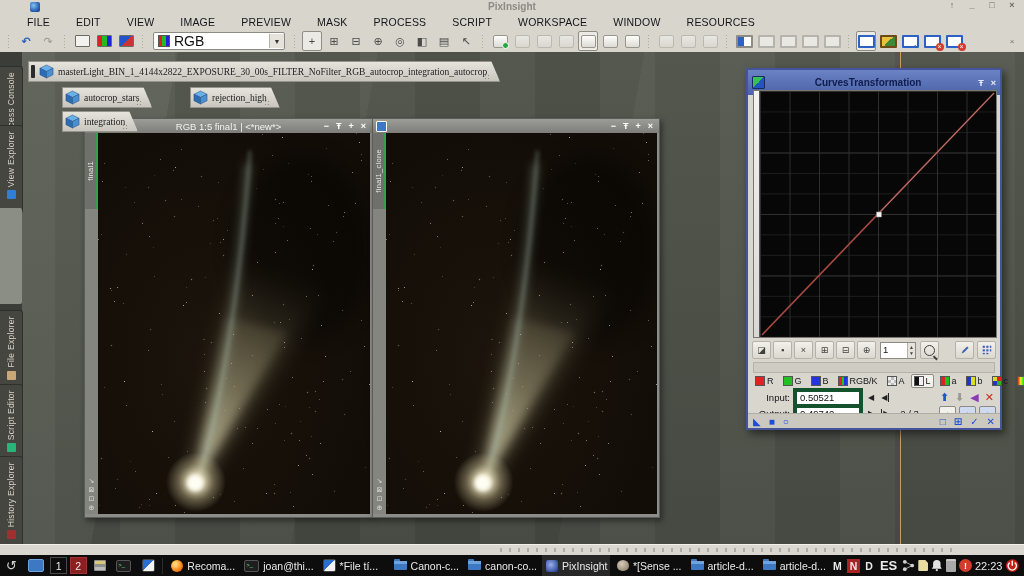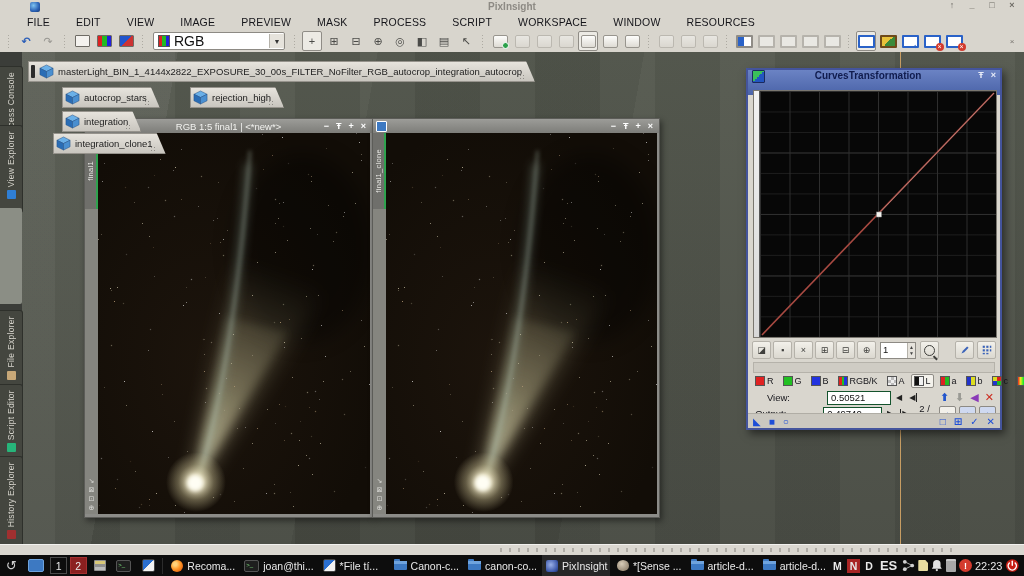--- a/index.html
+++ b/index.html
@@ -56,21 +56,21 @@
   .dock{position:absolute;left:0;top:0;width:22px;height:493px;background:#3b3d39;z-index:4;}
   .dock-tab{position:absolute;left:0;width:22px;display:flex;flex-direction:column;align-items:center;
             gap:3px;background:#44463f;border:1px solid #2e302b;border-left:none;border-radius:0 3px 3px 0;padding:5px 0;}
   .vtext{writing-mode:vertical-rl;transform:rotate(180deg);font-size:8.5px;color:#d6d4cc;letter-spacing:.3px;}
   .dock-ico{width:9px;height:9px;border-radius:1px;}
   .dock-gap{position:absolute;left:0;top:128px;width:22px;height:96px;background:#8b8e85;border-radius:0 2px 2px 0;}
   
   .itab{position:absolute;height:19px;display:flex;align-items:center;gap:4px;padding:0 12px 0 2px;
         background:linear-gradient(#e6e3dc,#c9c6bf);border:1px solid #96938c;
         clip-path:polygon(0 0,calc(100% - 9px) 0,100% 100%,0 100%);
-        font-size:9.5px;color:#1c1c1c;z-index:5;white-space:nowrap;}
+        font-size:9.5px;color:#1c1c1c;z-index:5;white-space:nowrap;font-family:Liberation Serif, serif;}
   .itab .grip2{position:absolute;right:9px;bottom:2px;width:6px;height:5px;
         background:radial-gradient(#8f8c86 0.7px,transparent 1px);background-size:3px 3px;}
   .cube{width:15px;height:15px;flex:0 0 auto;}
   .xisf{width:4px;height:13px;background:#2b2b2b;flex:0 0 auto;border-radius:1px;}
   
   .imgwin{position:absolute;width:287px;height:398px;background:#8c8c88;border:1px solid #5c5c58;
           box-shadow:2px 3px 6px rgba(0,0,0,.45);z-index:3;}
   .iwtitle{position:relative;height:14px;background:linear-gradient(#9c9c98,#7d7d79);
            display:flex;align-items:center;}
   .iwicon{width:9px;height:9px;margin-left:3px;border:1.5px solid #fff;background:#3d79c2;border-radius:1px;}
@@ -83,21 +83,21 @@
            border-right:2px solid #2ea24e;display:flex;align-items:center;justify-content:center;}
   .sidetab .vtext{font-size:7.5px;color:#e8e8e4;}
   .cornerstack{position:absolute;left:0;bottom:2px;width:13px;display:flex;flex-direction:column;
            align-items:center;gap:1px;font-size:7px;color:#dcdcd8;line-height:8px;}
   .canvas{position:relative;flex:1;background:radial-gradient(ellipse at 40% 60%,#1c140c,#120d07 75%);overflow:hidden;}
   .canvas svg{position:absolute;inset:0;width:100%;height:100%;}
   .starfield{position:absolute;left:0;top:0;width:1px;height:1px;border-radius:50%;}
   
   .dlg{position:absolute;left:746px;top:16px;width:256px;height:362px;background:#d9d6ce;
        border:2px solid #44549c;box-shadow:3px 4px 8px rgba(0,0,0,.5);z-index:8;box-sizing:border-box;}
-  .dlgtitle{height:25px;background:linear-gradient(#6b83c4,#4a63a8);display:flex;padding:0 4px;}
+  .dlgtitle{height:25px;background:linear-gradient(#6b83c4,#4a63a8);display:flex;align-items:center;padding:0 4px;}
   .dlgicon{width:11px;height:11px;background:linear-gradient(135deg,#3ac05a 50%,#2255c0 50%);
            border:1px solid #1a2a5e;border-radius:1px;}
   .dlgtext{flex:1;text-align:center;font-size:10px;font-weight:bold;color:#101c4e;}
   .dlgbtn{color:#e8ecf8;font-size:9px;font-weight:bold;margin-left:7px;}
   .curvewrap{position:absolute;left:5px;top:20px;width:242px;height:246px;background:#050505;
        border:1px solid #7a7770;display:flex;}
   .vslider{width:5px;background:linear-gradient(#f2f2f2,#d8d8d8);border-right:1px solid #555;}
   .curvepanel{position:relative;flex:1;
        background:
          linear-gradient(#2e2e2e 1px,transparent 1px) 0 0/100% 25%,
@@ -126,22 +126,22 @@
   .sw.rgbk{background:linear-gradient(90deg,#e02222 33%,#22c022 33% 66%,#2233e0 66%);}
   .sw.alpha{background:repeating-conic-gradient(#bbb 0 25%,#eee 0 50%) 0 0/6px 6px;}
   .sw.l{background:linear-gradient(90deg,#111 50%,#f2f2f2 50%);}
   .sw.a2{background:linear-gradient(90deg,#d22 50%,#2b2 50%);}
   .sw.b2{background:linear-gradient(90deg,#23c 50%,#dd2 50%);}
   .sw.c2{background:conic-gradient(#d22 0 25%,#2b2 0 50%,#23c 0 75%,#dd2 0);}
   .sw.h{background:linear-gradient(90deg,#e22,#ee2,#2e2,#22e);}
   .iorow{position:absolute;left:4px;right:4px;height:15px;display:flex;align-items:center;gap:3px;
        font-size:9.5px;color:#15151a;}
   .iorow .lab{width:38px;text-align:right;}
-  .field{width:56px;height:12px;background:#fff;border:1px solid #14532d;font-size:9.5px;
-       padding:0 3px;color:#111;display:flex;align-items:center;margin-left:34px;}
+  .field{width:56px;height:12px;background:#fff;border:4px solid #14532d;font-size:9.5px;
+       padding:0 3px;color:#111;display:flex;align-items:center;}
   .stepbtn{font-size:8px;color:#222;margin:0 2px;}
   .endbar{border-right:1.5px solid #222;padding-right:1px;}
   .startbar{border-left:1.5px solid #222;padding-left:1px;}
   .iorow .pts{margin-left:6px;font-size:9.5px;}
   .rIcons{margin-left:auto;display:flex;gap:6px;align-items:center;font-size:11px;font-weight:bold;}
   .histbtn{width:15px;height:13px;border:1px solid #8d8a84;border-radius:2px;background:#f2f0ea;
        display:flex;align-items:flex-end;justify-content:center;font-size:8px;color:#2a52b0;line-height:10px;}
   .histbtn.bl{background:#cfd9f0;}
   .dlgbottom{position:absolute;left:0;right:0;bottom:0;height:14px;background:#cbc8c0;
        border-top:1px solid #b0ada5;display:flex;align-items:center;padding:0 5px;gap:8px;
@@ -372,29 +372,20 @@
     </div>
     <div class="itab" style="left:62px;top:59px;">
       <svg class="cube" viewBox="0 0 16 16">
         <polygon points="8,1 15,4.5 8,8 1,4.5" fill="#6ab0e8" stroke="#1d4a80" stroke-width=".5"></polygon>
         <polygon points="1,4.5 8,8 8,15 1,11.5" fill="#2a6db5" stroke="#1d4a80" stroke-width=".5"></polygon>
         <polygon points="15,4.5 8,8 8,15 15,11.5" fill="#4a8fd0" stroke="#1d4a80" stroke-width=".5"></polygon>
       </svg>
       <span>integration</span>
       <span class="grip2"></span>
     </div>
-    <div class="itab" style="left:53px;top:81px;">
-      <svg class="cube" viewBox="0 0 16 16">
-        <polygon points="8,1 15,4.5 8,8 1,4.5" fill="#6ab0e8" stroke="#1d4a80" stroke-width=".5"></polygon>
-        <polygon points="1,4.5 8,8 8,15 1,11.5" fill="#2a6db5" stroke="#1d4a80" stroke-width=".5"></polygon>
-        <polygon points="15,4.5 8,8 8,15 15,11.5" fill="#4a8fd0" stroke="#1d4a80" stroke-width=".5"></polygon>
-      </svg>
-      <span>integration_clone1</span>
-      <span class="grip2"></span>
-    </div>
 
     <div class="imgwin" style="left:84px;top:66px;">
       <div class="iwtitle">
         <span class="iwicon"></span>
         <span class="iwtext">RGB 1:5 final1 | &lt;*new*&gt;</span>
         <span class="iwbtns">
           <span>−</span>
           <span>Ŧ</span>
           <span>+</span>
           <span>×</span>
@@ -598,21 +589,21 @@
         <span class="chip">
             <span class="sw c2"></span>
             <span>c</span>
           </span>
         <span class="chip">
             <span class="sw h"></span>
           </span>
 
       </div>
       <div class="iorow" style="top:320px;">
-        <span class="lab">View:</span>
+        <span class="lab">Input:</span>
         <span class="field">0.50521</span>
         <span class="stepbtn">◀</span>
         <span class="stepbtn endbar">◀</span>
         <span class="rIcons" style="padding-right:2px;">
           <span style="color:#2255cc;">⬆</span>
           <span style="color:#9a9a94;">⬇</span>
           <span style="color:#8a3ab8;">◀</span>
           <span style="color:#cc2a1e;">✕</span>
         </span>
       </div>

